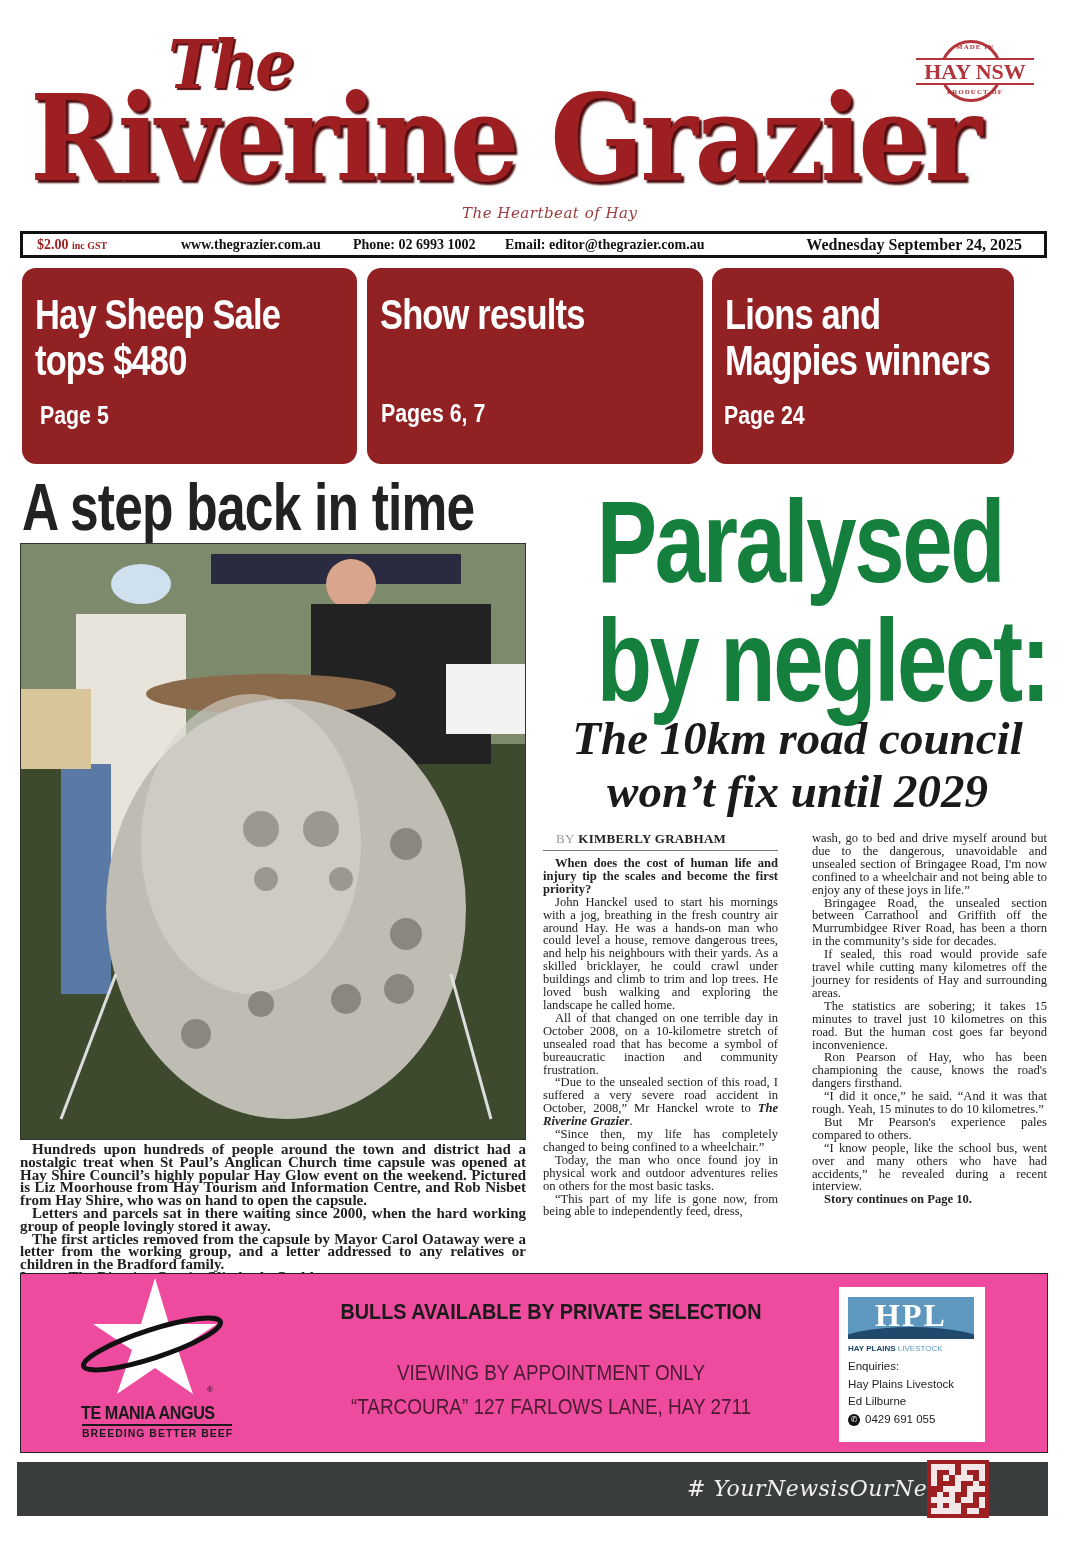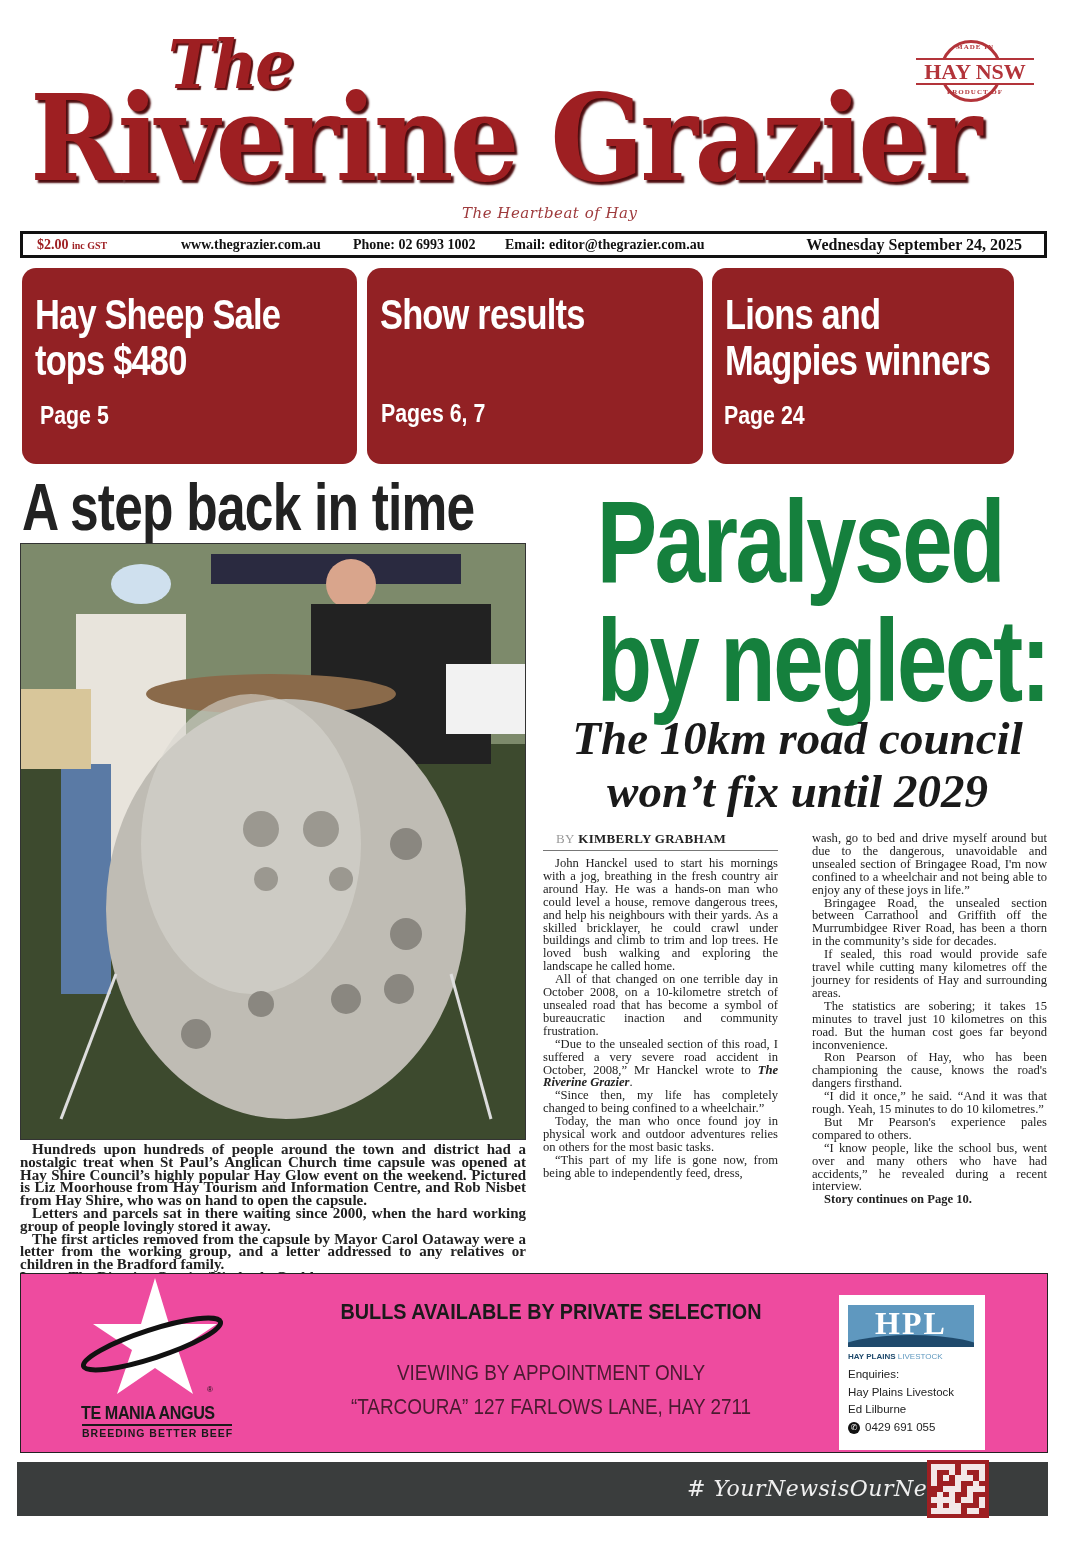--- a/index.html
+++ b/index.html
@@ -63,21 +63,21 @@
 
   
   .ad { position: absolute; left: 20px; top: 1273px; width: 1028px; height: 180px; background: #ee4b9f; border: 1px solid #222; }
   .ad-star { position: absolute; left: 56px; top: 2px; width: 150px; height: 120px; }
   .ad-brand { position: absolute; left: 60px; top: 128px; font-family: "Liberation Sans", sans-serif; font-weight: bold; font-size: 19px; color: #1a1a1a; letter-spacing: -0.5px; transform: scaleX(0.85); transform-origin: left top; white-space: nowrap; }
   .ad-brand-rule { position: absolute; left: 61px; top: 150px; width: 150px; height: 2px; background: #1a1a1a; }
   .ad-sub { position: absolute; left: 61px; top: 153px; font-family: "Liberation Sans", sans-serif; font-weight: bold; font-size: 10.5px; color: #1a1a1a; letter-spacing: 1px; white-space: nowrap; }
   .ad-title { position: absolute; left: 280px; top: 25px; width: 500px; text-align: center; font-family: "Liberation Sans", sans-serif; font-weight: bold; font-size: 22px; color: #1a1a1a; transform: scaleX(0.9); }
   .ad-line1 { position: absolute; left: 260px; top: 86px; width: 540px; text-align: center; font-family: "Liberation Sans", sans-serif; font-size: 22px; color: #4a1a30; transform: scaleX(0.86); }
   .ad-line2 { position: absolute; left: 260px; top: 120px; width: 540px; text-align: center; font-family: "Liberation Sans", sans-serif; font-size: 22px; color: #4a1a30; transform: scaleX(0.86); }
-  .ad-card { position: absolute; left: 818px; top: 21px; width: 146px; height: 155px; background: #fff; padding-left: 12px; }
+  .ad-card { position: absolute; left: 818px; top: 13px; width: 146px; height: 155px; background: #fff; padding-left: 12px; }
   .hpl-logo { position: absolute; left: 9px; top: 10px; width: 126px; height: 42px; background: #5f98bf; overflow: hidden; }
   .hpl-logo-text { position: absolute; left: 0; top: 2px; width: 126px; text-align: center; font-family: "Liberation Serif", serif; font-weight: bold; font-size: 32px; line-height: 32px; color: #fff; letter-spacing: 2px; }
   .hpl-logo-arc { position: absolute; left: -10px; top: 30px; width: 146px; height: 30px; background: #1f4a6c; border-radius: 50% 50% 0 0; }
   .hpl-name { position: absolute; left: 9px; top: 57px; font-family: "Liberation Sans", sans-serif; font-weight: bold; font-size: 8px; color: #1f4a6c; white-space: nowrap; }
   .hpl-name span { color: #5f98bf; font-weight: normal; }
   .hpl-line { position: absolute; left: 9px; font-family: "Liberation Sans", sans-serif; font-size: 11.5px; color: #222; white-space: nowrap; }
   .hpl-l1 { top: 73px; } .hpl-l2 { top: 91px; } .hpl-l3 { top: 108px; } .hpl-l4 { top: 126px; left: 26px; }
   .phone-icon { position: absolute; left: 9px; top: 127px; width: 12px; height: 12px; border-radius: 50%; background: #111; color: #fff; font-size: 8px; line-height: 12px; text-align: center; }
 
   
@@ -177,20 +177,21 @@
 </div>
 <div class="sub-head">The 10km road council won’t fix until 2029</div>
 
 <div class="byline">
   <span class="by">BY</span>
   <span>KIMBERLY GRABHAM</span>
 </div>
 <div class="byline-rule"></div>
 
 <div class="col col-1">
+  <p class="lead">When does the cost of human life and injury tip the scales and become the first priority?</p>
   <p>John Hanckel used to start his mornings with a jog, breathing in the fresh country air around Hay. He was a hands-on man who could level a house, remove dangerous trees, and help his neighbours with their yards. As a skilled bricklayer, he could crawl under buildings and climb to trim and lop trees. He loved bush walking and exploring the landscape he called home.</p>
   <p>All of that changed on one terrible day in October 2008, on a 10-kilometre stretch of unsealed road that has become a symbol of bureaucratic inaction and community frustration.</p>
   <p><span>“Due to the unsealed section of this road, I suffered a very severe road accident in October, 2008,” Mr Hanckel wrote to </span><b><i>The Riverine Grazier</i></b>.</p>
   <p>“Since then, my life has completely changed to being confined to a wheelchair.”</p>
   <p>Today, the man who once found joy in physical work and outdoor adventures relies on others for the most basic tasks.</p>
   <p>“This part of my life is gone now, from being able to independently feed, dress,</p>
 </div>
 
 <div class="col col-2">
   <p class="noind">wash, go to bed and drive myself around but due to the dangerous, unavoidable and unsealed section of Bringagee Road, I'm now confined to a wheelchair and not being able to enjoy any of these joys in life.”</p>

